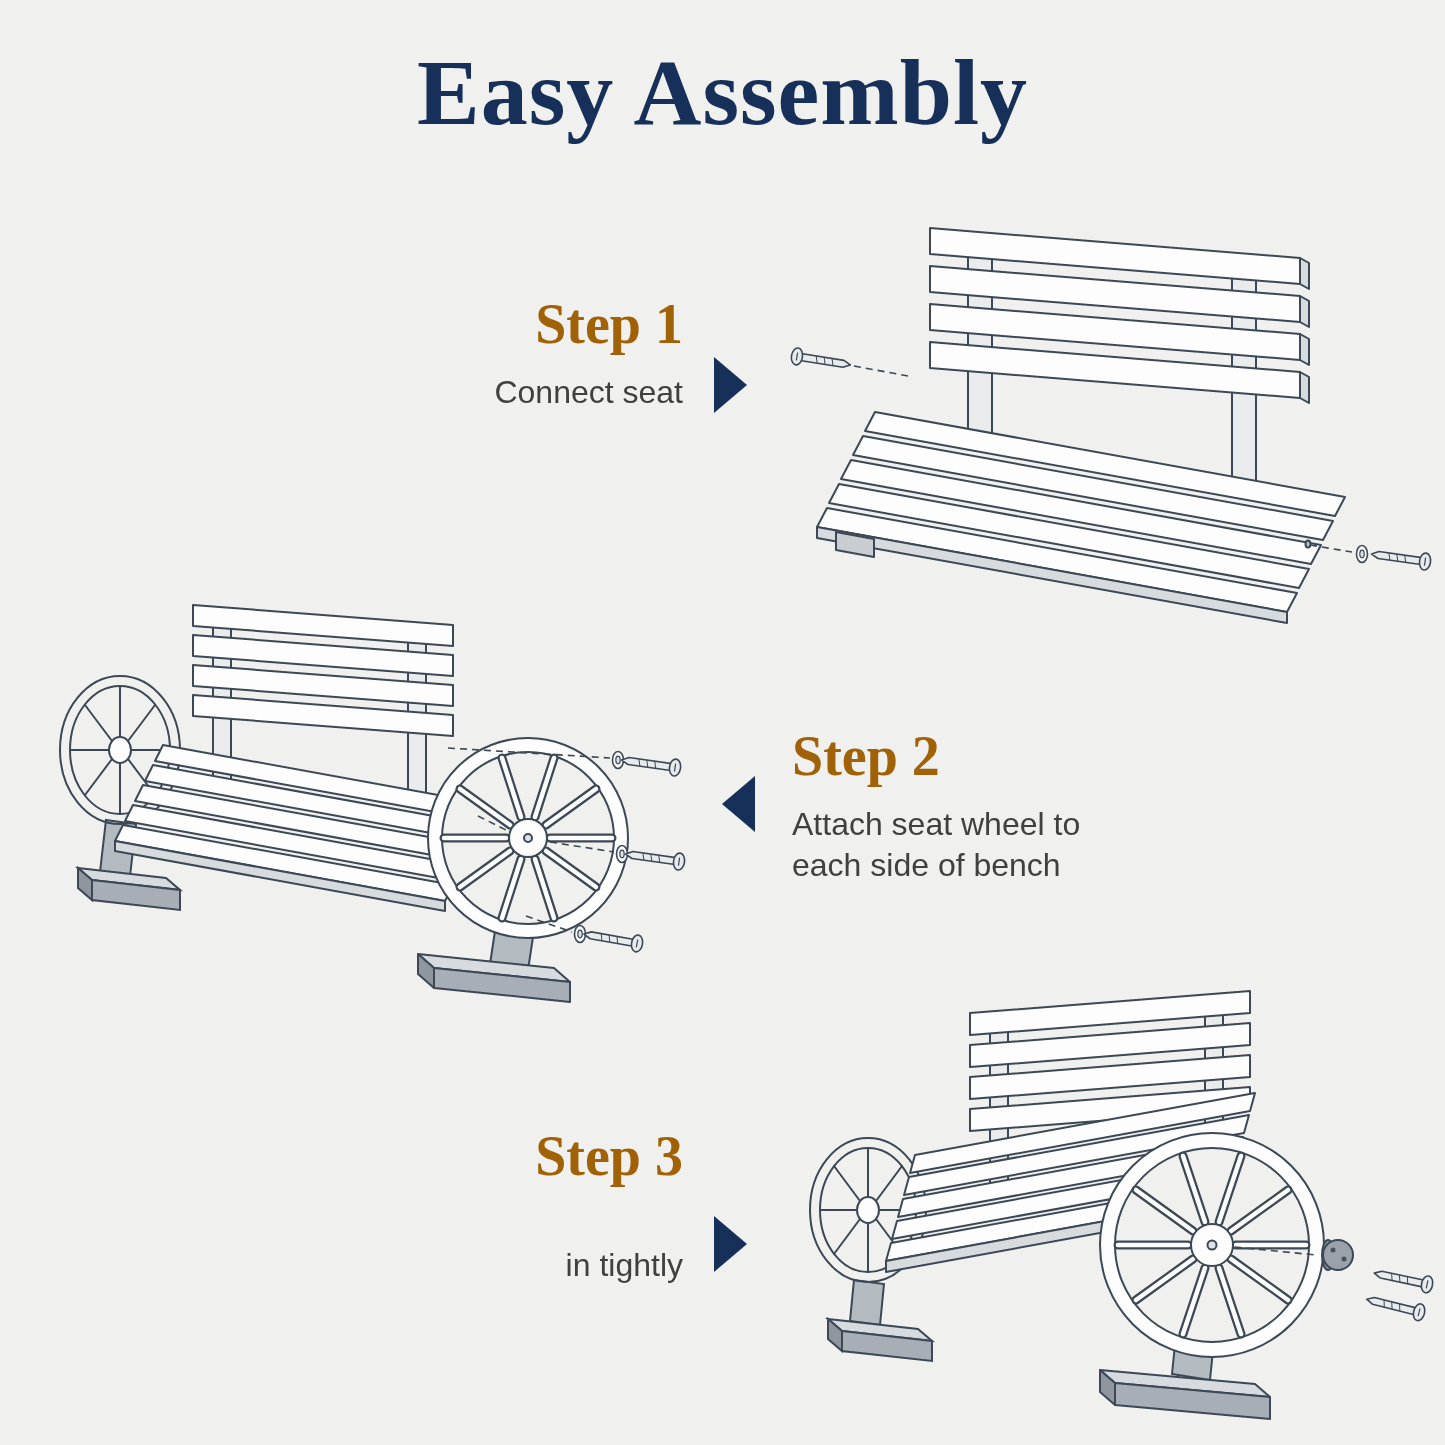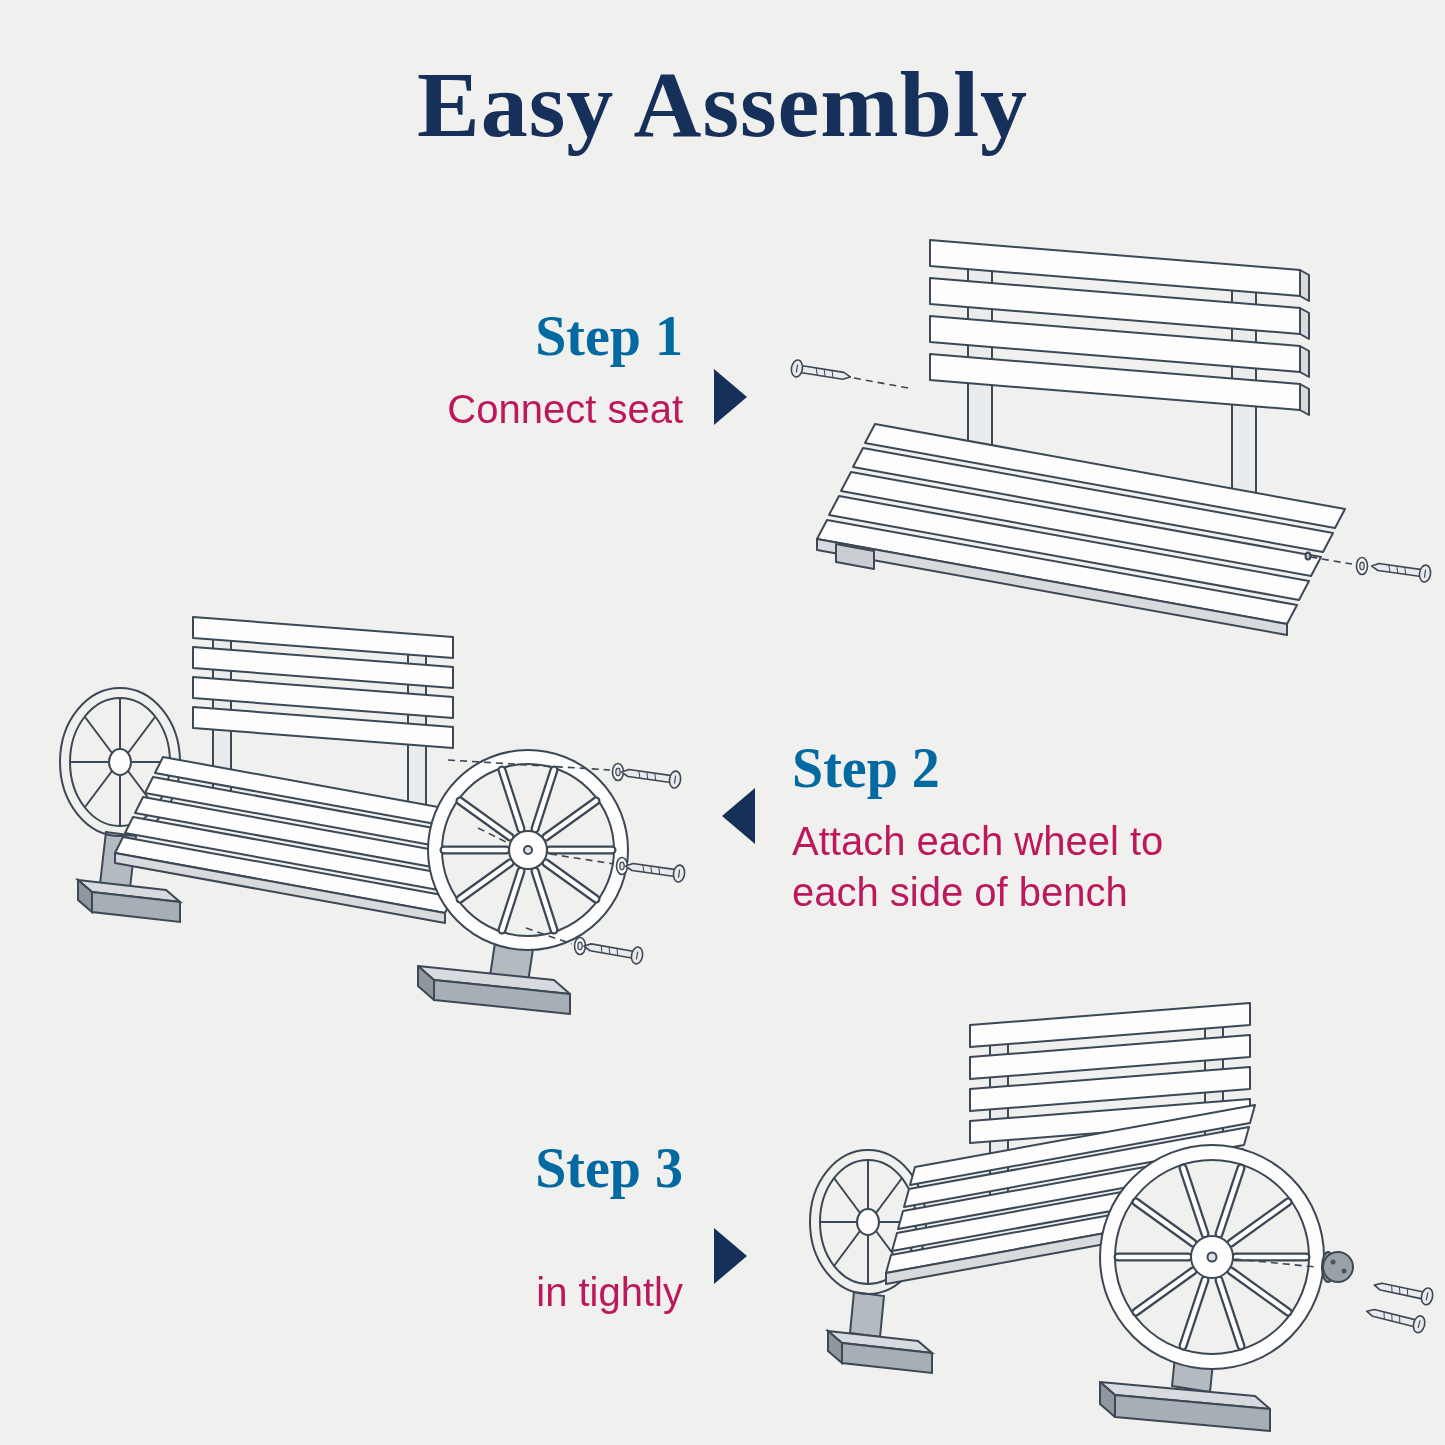--- a/index.html
+++ b/index.html
@@ -1,33 +1,33 @@
 <!DOCTYPE html>
 <html><head>
 <meta charset="utf-8">
 <style>
   * { margin:0; padding:0; box-sizing:border-box; }
   html,body { background:#f0f0ee; }
   .canvas {
-    position:relative; width:1445px; height:1434px; margin:12px auto;
+    position:relative; width:1445px; height:1434px; margin:0 auto;
     background:#f0f0ee; overflow:hidden;
     font-family:"Liberation Sans", sans-serif;
   }
   .title {
     position:absolute; top:38px; left:0; width:100%;
     text-align:center;
     font-family:"Liberation Serif", serif; font-weight:700;
     font-size:94px; color:#16305a; letter-spacing:1px;
   }
   .step { position:absolute; }
   .step h2 {
     font-family:"Liberation Serif", serif; font-weight:700;
-    font-size:56px; color:#0369a1; margin-bottom:16px;
+    font-size:56px; color:#a16207; margin-bottom:16px;
   }
-  .step p { font-size:40px; color:#be185d; line-height:1.27; }
+  .step p { font-size:32px; color:#404040; line-height:1.27; }
   .step-1 { top:292px; right:762px; text-align:right; }
   .step-2 { top:724px; left:792px;  text-align:left;  }
   .step-3 { top:1124px; right:762px; text-align:right; }
   .arrow { position:absolute; width:33px; height:56px; background:#16305a; }
   .arrow-right { clip-path: polygon(0 0, 100% 50%, 0 100%); }
   .arrow-left  { clip-path: polygon(100% 0, 0 50%, 100% 100%); }
   .arrow-1 { left:714px; top:357px; }
   .arrow-2 { left:722px; top:776px; }
   .arrow-3 { left:714px; top:1216px; }
   .ill { position:absolute; }
@@ -98,21 +98,21 @@
       </g>
       <use href="#screw" transform="translate(14,156) rotate(9)"></use>
       <use href="#washer" transform="translate(582,354)"></use>
       <use href="#screw" transform="translate(648,362) rotate(188)"></use>
     </svg>
   </div>
 
   <div class="step step-2">
     <h2>Step 2</h2>
     <p>
-      <span>Attach each wheel to</span><br>
+      <span>Attach seat wheel to</span><br>
       <span>each side of bench</span>
     </p>
   </div>
   <div class="arrow arrow-left arrow-2"></div>
 
   <div class="ill ill-2">
     <svg viewBox="0 0 680 440" width="680" height="440">
       <defs>
         <g id="spokes2">
           <line x1="502" y1="258" x2="564" y2="258"></line>

